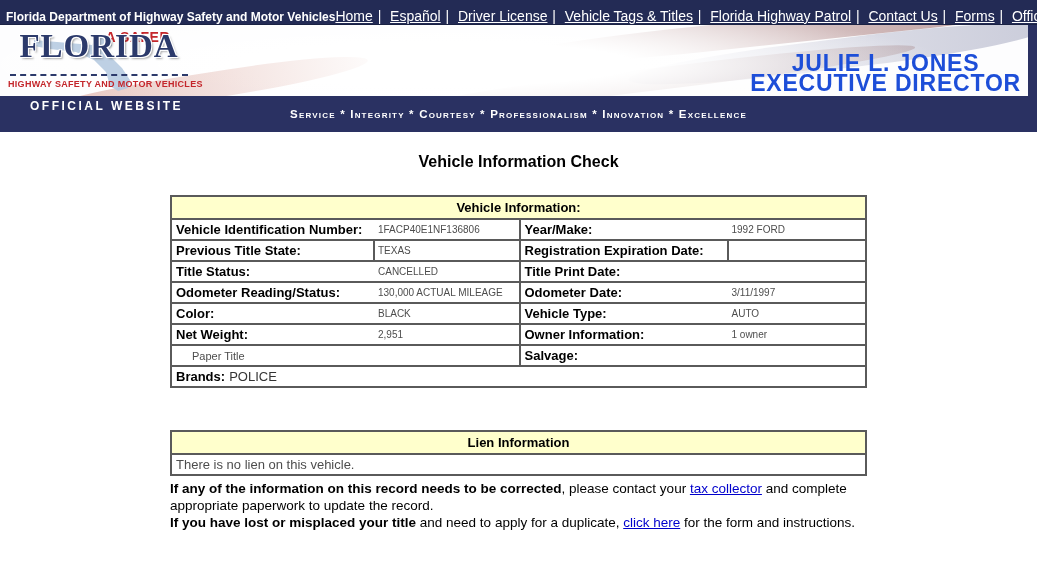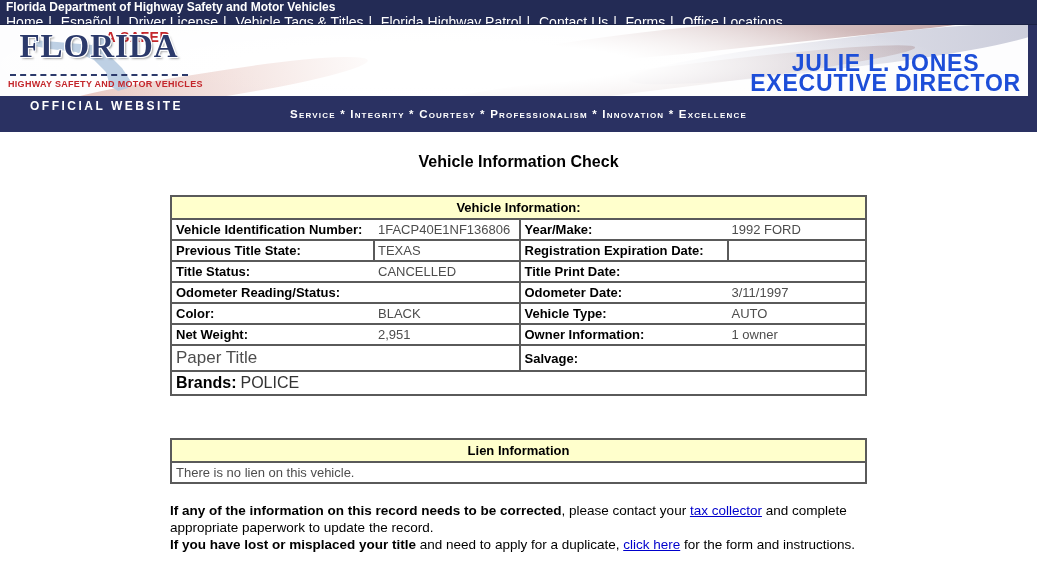--- a/index.html
+++ b/index.html
@@ -9,22 +9,22 @@
     --red:#c4262b;
     --cream:#ffffcc;
     --border:#5a5a5a;
     --valgray:#4d4d4d;
     --link:#0000cc;
   }
   *{box-sizing:border-box;margin:0;padding:0;}
   html,body{width:1037px;height:582px;background:#fff;overflow:hidden;
     font-family:"Liberation Sans",sans-serif;}
   
-  .topbar{height:24px;background:var(--navy);display:flex;align-items:flex-start;
-    justify-content:space-between;padding:0 6px;color:#fff;flex-direction:column;}
+  .topbar{height:24px;background:var(--navy);display:flex;align-items:flex-end;
+    justify-content:space-between;padding:0 6px;color:#fff;}
   .topbar-title{font-size:12px;font-weight:bold;white-space:nowrap;}
   .topbar-links{font-size:14px;white-space:nowrap;}
   .topbar-links a{color:#fff;text-decoration:underline;cursor:pointer;}
   .topbar-links a:not(:last-child)::after{content:" | ";text-decoration:none;
     display:inline-block;white-space:pre;margin:0 1px;}
   
   .header-band{height:72px;position:relative;background:#fdfdfe;overflow:hidden;
     border-top:1px solid #1a2244;}
   .stripe{position:absolute;pointer-events:none;}
   .s1{top:-8px;right:-50px;width:600px;height:26px;transform:rotate(-6deg);
@@ -68,32 +68,32 @@
   .page-title{margin-top:21px;text-align:center;font-size:16px;font-weight:bold;color:#000;}
   .vtable{width:697px;margin:24px auto 0 auto;border:2px solid var(--border);}
   .thead{background:var(--cream);text-align:center;font-weight:bold;font-size:13px;
     padding:3px 0;color:#000;}
   .trow{display:flex;border-top:2px solid var(--border);min-height:21px;}
   .half{width:50%;display:flex;align-items:center;}
   .rhalf{border-left:2px solid var(--border);}
   .lbl{flex:0 0 203px;padding:2px 2px 2px 4px;font-size:13px;font-weight:bold;color:#000;
     align-self:stretch;display:flex;align-items:center;}
   .rhalf .lbl{flex-basis:208px;}
-  .val{font-size:13px;color:var(--valgray);padding:2px 3px;}
+  .val{font-size:10px;color:var(--valgray);padding:2px 3px;}
   .divided .lbl{border-right:2px solid var(--border);}
-  .plain{font-size:17px;color:var(--valgray);padding:2px 2px 2px 4px;}
-  .brands-row{display:block;padding:2px 2px 2px 4px;font-size:16px;border-top:2px solid var(--border);}
+  .plain{font-size:11px;color:var(--valgray);padding:2px 2px 2px 20px;}
+  .brands-row{display:block;padding:2px 2px 2px 4px;font-size:13px;border-top:2px solid var(--border);}
   .brands-row .blabel{font-weight:bold;color:#000;}
   .brands-row .bval{color:#333;margin-left:4px;}
   
   .lien{width:697px;margin:42px auto 0 auto;border:2px solid var(--border);}
   .lien .msg{border-top:2px solid var(--border);font-size:13px;color:var(--valgray);
     padding:2px 4px;min-height:19px;}
   
-  .footnote{width:712px;margin:18px 0 0 170px;font-size:13.5px;line-height:17px;color:#000;}
+  .footnote{width:712px;margin:4px 0 0 170px;font-size:13.5px;line-height:17px;color:#000;}
   .footnote b{font-weight:bold;}
   .footnote a{color:var(--link);text-decoration:underline;cursor:pointer;}
 </style>
 </head>
 <body>
 
 <div class="topbar">
   <span class="topbar-title">Florida Department of Highway Safety and Motor Vehicles</span>
   <nav class="topbar-links">
     <a>Home</a>
@@ -172,20 +172,21 @@
     </div>
     <div class="half rhalf">
       <span class="lbl">Title Print Date:</span>
       <span class="val"></span>
     </div>
   </div>
 
   <div class="trow">
     <div class="half">
       <span class="lbl">Odometer Reading/Status:</span>
+      <span class="val" style="max-width:140px;">130,000 ACTUAL MILEAGE</span>
     </div>
     <div class="half rhalf">
       <span class="lbl">Odometer Date:</span>
       <span class="val">3/11/1997</span>
     </div>
   </div>
 
   <div class="trow">
     <div class="half">
       <span class="lbl">Color:</span>

